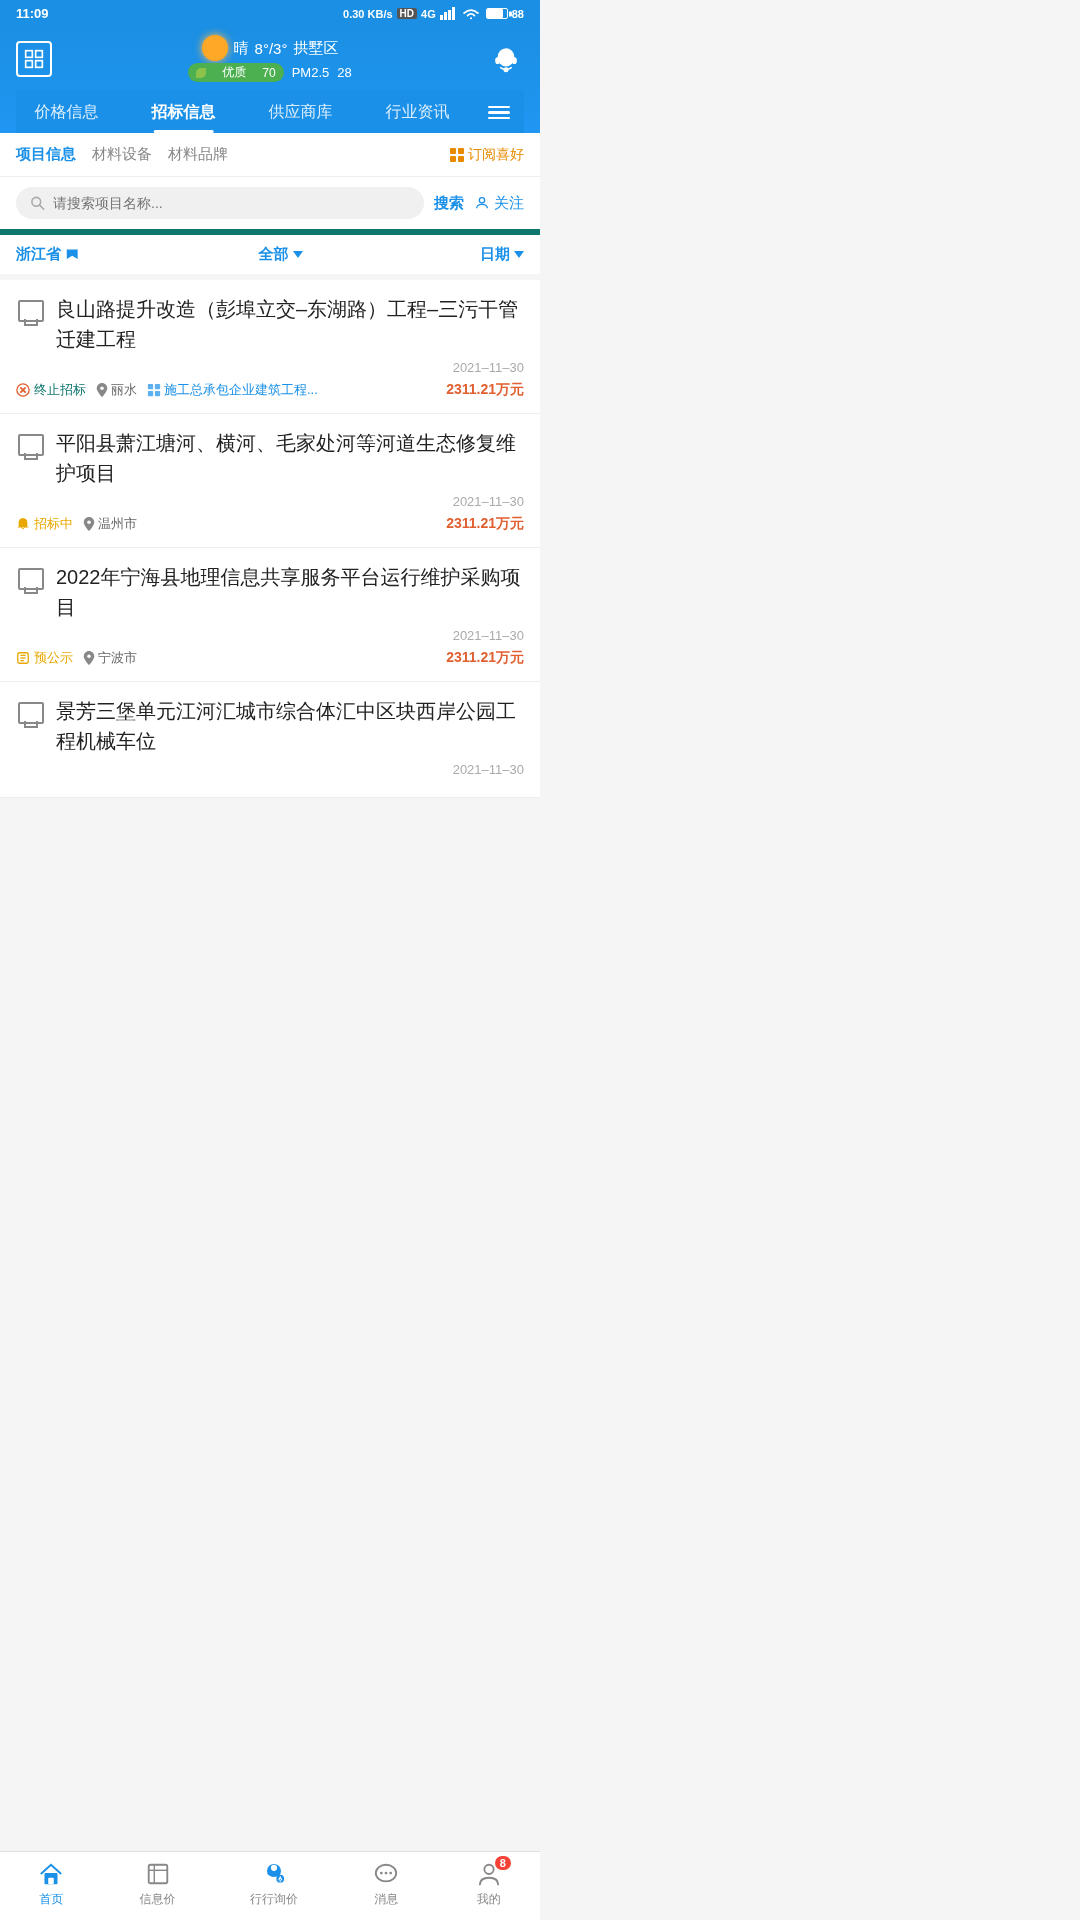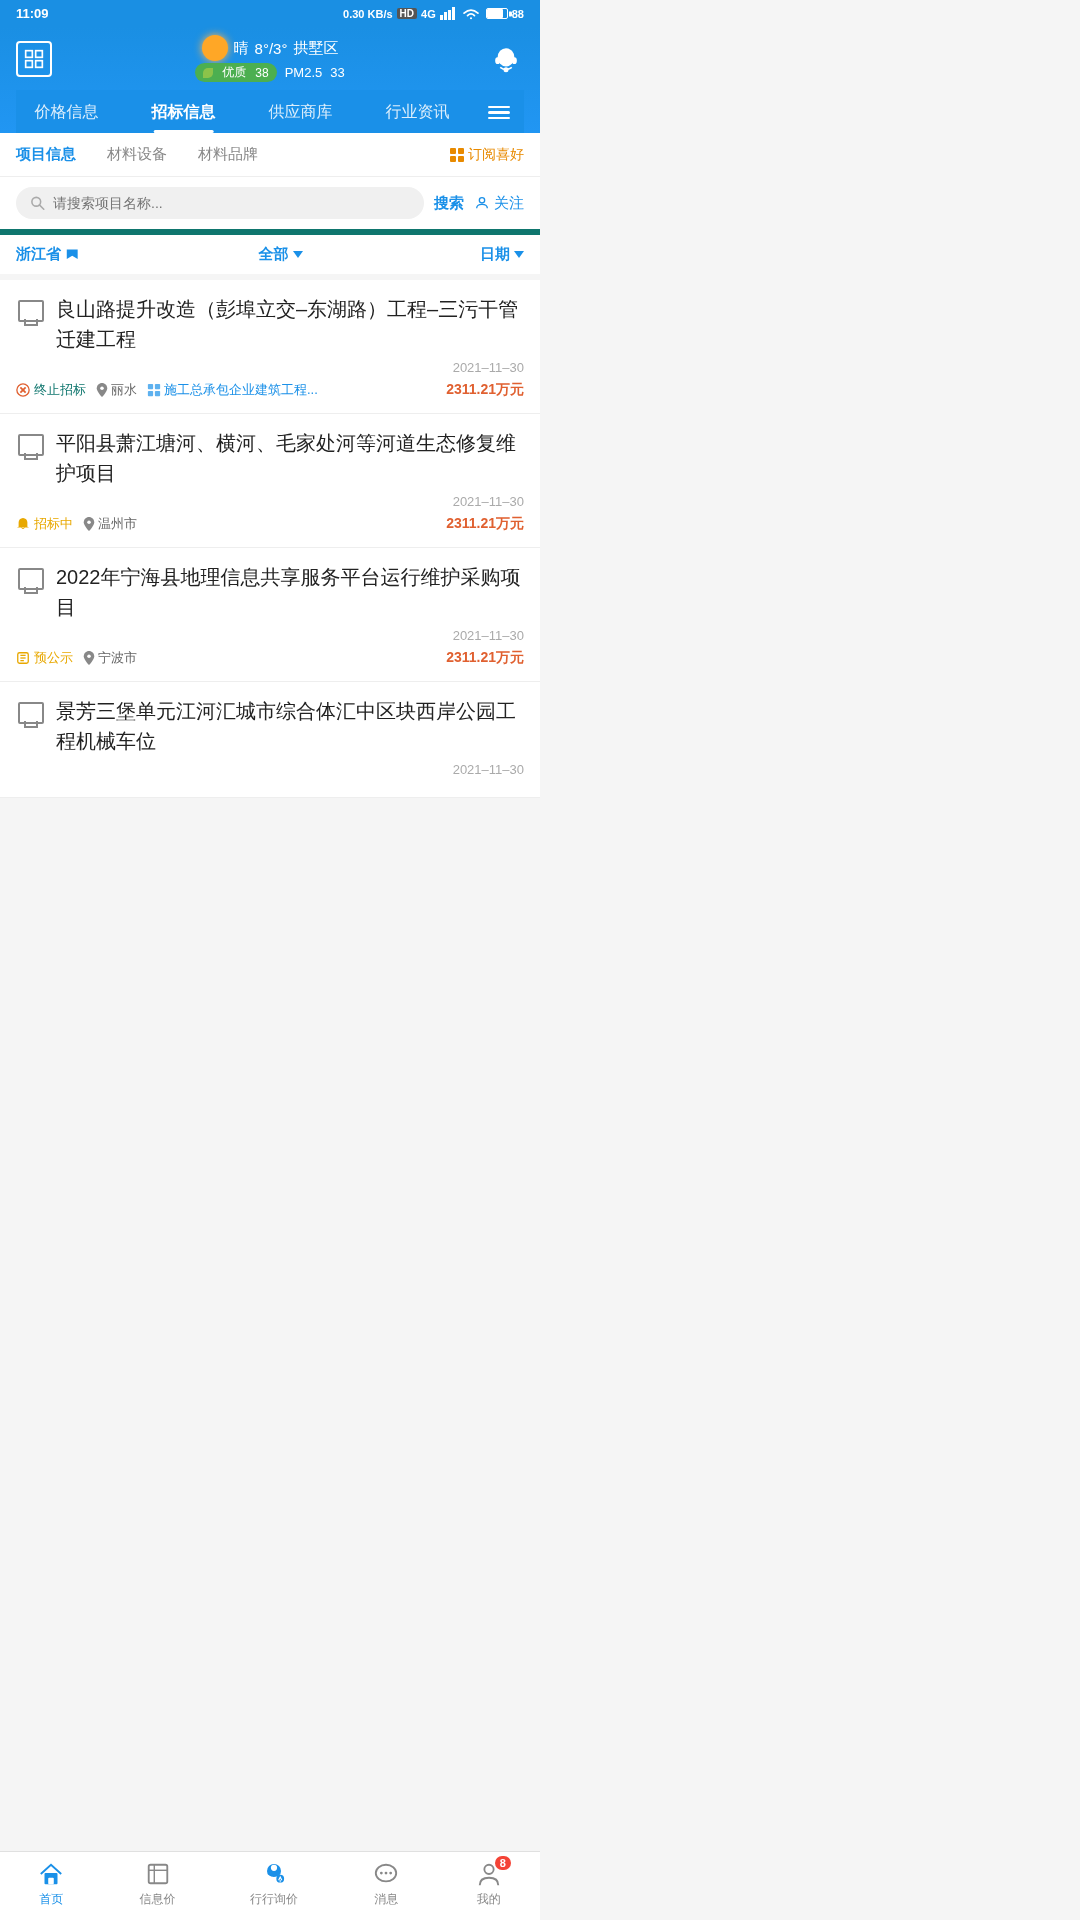--- a/index.html
+++ b/index.html
@@ -103,21 +103,21 @@
       margin-top: 2px;
     }
     .quality-badge {
       background: #4CAF50;
       color: white;
       border-radius: 10px;
       padding: 1px 8px;
       font-size: 12px;
       display: flex;
       align-items: center;
-      gap: 9px;
+      gap: 16px;
     }
     .leaf-icon {
       width: 10px;
       height: 10px;
       background: #8BC34A;
       border-radius: 50% 0;
       display: inline-block;
     }
     .qq-icon {
       width: 36px;
@@ -176,21 +176,21 @@
       border-radius: 2px;
     }
 
     
     .sub-tabs {
       background: white;
       display: flex;
       align-items: center;
       padding: 12px 16px;
       border-bottom: 1px solid #eee;
-      gap: 31px;
+      gap: 16px;
     }
     .sub-tab {
       font-size: 15px;
       color: #888;
       cursor: pointer;
     }
     .sub-tab.active {
       color: #1a90e8;
       font-weight: 600;
     }
@@ -485,24 +485,24 @@
       <div class="weather-main">
         <div class="sun-icon"></div>
         <span>晴</span>
         <span>8°/3°</span>
         <span>拱墅区</span>
       </div>
       <div class="air-quality">
         <div class="quality-badge">
           <span class="leaf-icon"></span>
           <span>优质</span>
-          <span>38</span>
+          <span>70</span>
         </div>
         <span>PM2.5</span>
-        <span>33</span>
+        <span>28</span>
       </div>
     </div>
 
     <div class="qq-icon">
       <svg width="30" height="30" viewBox="0 0 36 36" fill="white">
         <ellipse cx="18" cy="16" rx="10" ry="11"></ellipse>
         <ellipse cx="8" cy="20" rx="3" ry="4"></ellipse>
         <ellipse cx="28" cy="20" rx="3" ry="4"></ellipse>
         <path d="M11 28 Q18 33 25 28" stroke="white" stroke-width="2" fill="none"></path>
         <circle cx="18" cy="31" r="3" fill="white"></circle>

